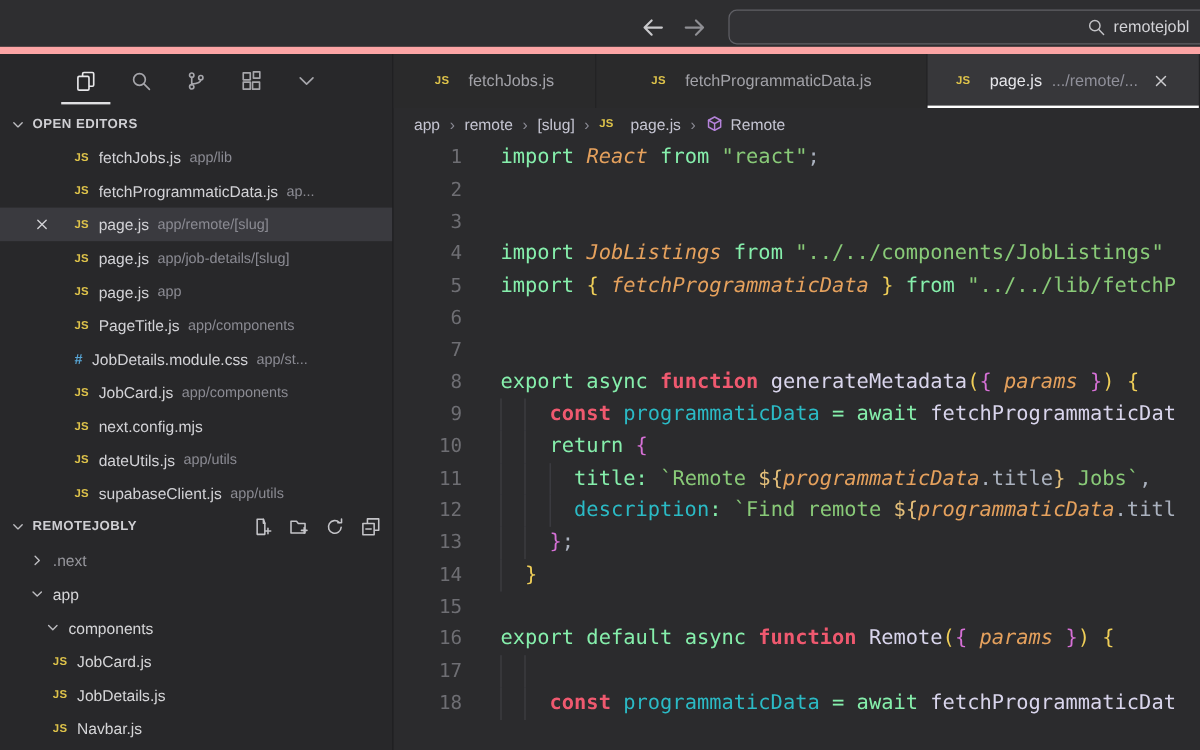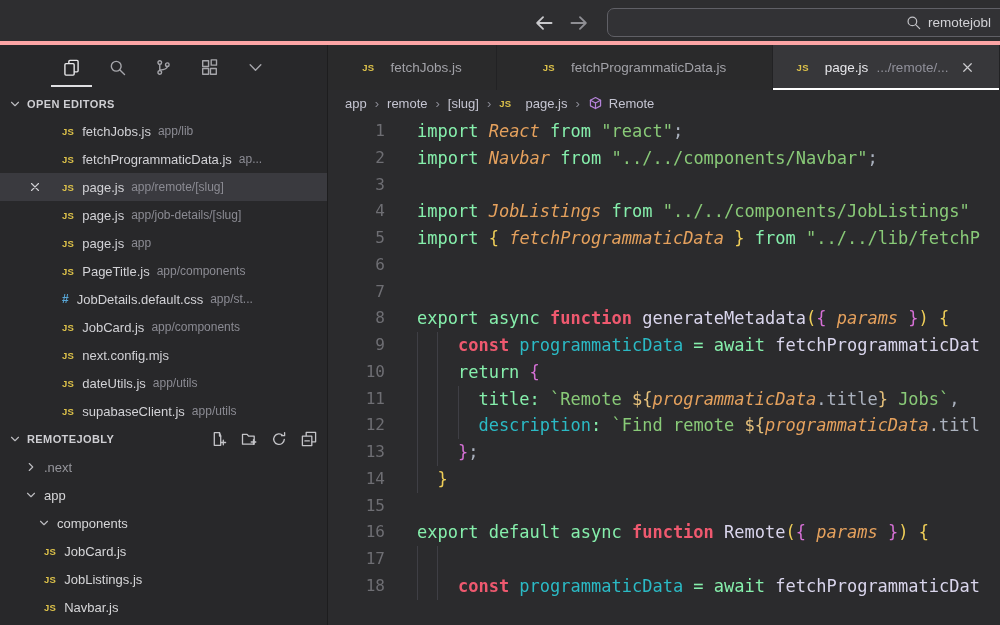--- a/index.html
+++ b/index.html
@@ -1,19 +1,19 @@
 <!DOCTYPE html>
 <html><head>
 <meta charset="utf-8">
 <style>
   html,body{margin:0;padding:0;}
   body{width:1000px;height:625px;overflow:hidden;background:#2b2b2d;
        font-family:"Liberation Sans",sans-serif;color:#d4d4d6;}
   
-  .titlebar{height:45px;background:#2e2e30;border-bottom:4px solid #fca5a5;
+  .titlebar{height:45px;background:#2e2e30;border-bottom:6px solid #fca5a5;
             box-sizing:border-box;position:relative;}
   .nav-btn{position:absolute;top:12px;width:22px;height:22px;color:#c9c9cc;}
   .nav-btn.back{left:533px;}
   .nav-btn.fwd{left:568px;color:#8f8f94;}
   .searchbox{position:absolute;left:607px;top:8px;width:470px;height:29px;
              background:#323235;border:1px solid #606066;border-radius:7px;
              box-sizing:border-box;}
   .search-inner{position:absolute;left:298px;top:0;height:27px;display:flex;
                 align-items:center;gap:7px;color:#d2d2d6;font-size:13.5px;}
   .search-inner .icon{width:15px;height:15px;color:#c2c2c6;}
@@ -180,21 +180,21 @@
           <span>page.js</span>
           <span class="path">app</span>
         </div>
         <div class="item">
           <span class="badge-js">JS</span>
           <span>PageTitle.js</span>
           <span class="path">app/components</span>
         </div>
         <div class="item">
           <span class="badge-css">#</span>
-          <span>JobDetails.default.css</span>
+          <span>JobDetails.module.css</span>
           <span class="path">app/st...</span>
         </div>
         <div class="item">
           <span class="badge-js">JS</span>
           <span>JobCard.js</span>
           <span class="path">app/components</span>
         </div>
         <div class="item">
           <span class="badge-js">JS</span>
           <span>next.config.mjs</span>
@@ -271,21 +271,21 @@
             </svg>
           </span>
           <span>components</span>
         </div>
         <div class="trow" style="padding-left: 44px;">
           <span class="badge-js">JS</span>
           <span>JobCard.js</span>
         </div>
         <div class="trow" style="padding-left: 44px;">
           <span class="badge-js">JS</span>
-          <span>JobListings.js</span>
+          <span>JobDetails.js</span>
         </div>
         <div class="trow" style="padding-left: 44px;">
           <span class="badge-js">JS</span>
           <span>Navbar.js</span>
         </div>
       </div>
   </div>
 
   <div class="editor">
     <div class="tabs" id="tabs">
@@ -331,21 +331,21 @@
             <svg viewBox="0 0 16 16" fill="none" stroke="currentColor" stroke-width="1.3" stroke-linecap="round" stroke-linejoin="round">
               <path d="M8 1.6l5.4 2.9v6L8 13.4l-5.4-2.9v-6z"></path>
               <path d="M2.6 4.5L8 7.4l5.4-2.9M8 7.4v6"></path>
             </svg>
           </span>
           <span>Remote</span>
         </span>
       </div>
     <div class="code" id="code">
         <div class="line"><span class="ln">1</span><span class="lc"><span class="kw">import </span><span class="ent">React</span><span class="kw"> from </span><span class="str">"react"</span><span class="pun">;</span></span></div>
-        <div class="line"><span class="ln">2</span><span class="lc"><span class="kw">import </span><span class="ent">Navbar</span><span class="kw"> from </span><span class="str">"../../components/Navbar"</span><span class="pun">;</span></span></div>
+        <div class="line"><span class="ln">2</span></div>
         <div class="line"><span class="ln">3</span></div>
         <div class="line"><span class="ln">4</span><span class="lc"><span class="kw">import </span><span class="ent">JobListings</span><span class="kw"> from </span><span class="str">"../../components/JobListings"</span></span></div>
         <div class="line"><span class="ln">5</span><span class="lc"><span class="kw">import </span><span class="b1">{ </span><span class="ent">fetchProgrammaticData</span><span class="b1"> }</span><span class="kw"> from </span><span class="str">"../../lib/fetchP</span></span></div>
         <div class="line"><span class="ln">6</span><span class="lc"></span></div>
         <div class="line"><span class="ln">7</span><span class="lc"></span></div>
         <div class="line"><span class="ln">8</span><span class="lc"><span class="kw">export async </span><span class="kwb">function </span><span class="fn">generateMetadata</span><span class="b1">(</span><span class="b2">{ </span><span class="ent">params</span><span class="b2"> }</span><span class="b1">)</span><span class="pun"> </span><span class="b1">{</span></span></div>
         <div class="line"><span class="ln">9</span><span class="lc" style="padding-left: 4ch;"><span class="guide" style="left: 0ch;"></span><span class="guide" style="left: 2ch;"></span><span class="kwb">const </span><span class="var">programmaticData</span><span class="kw"> = </span><span class="kw">await </span><span class="fn">fetchProgrammaticDat</span></span></div>
         <div class="line"><span class="ln">10</span><span class="lc" style="padding-left: 4ch;"><span class="guide" style="left: 0ch;"></span><span class="guide" style="left: 2ch;"></span><span class="kw">return </span><span class="b2">{</span></span></div>
         <div class="line"><span class="ln">11</span><span class="lc" style="padding-left: 6ch;"><span class="guide" style="left: 0ch;"></span><span class="guide" style="left: 2ch;"></span><span class="guide" style="left: 4ch;"></span><span class="kw">title:</span><span class="pun"> </span><span class="str">`Remote </span><span class="tpl">${</span><span class="ent">programmaticData</span><span class="pun">.title</span><span class="tpl">}</span><span class="str"> Jobs`</span><span class="pun">,</span></span></div>
         <div class="line"><span class="ln">12</span><span class="lc" style="padding-left: 6ch;"><span class="guide" style="left: 0ch;"></span><span class="guide" style="left: 2ch;"></span><span class="guide" style="left: 4ch;"></span><span class="var">description</span><span class="kw">:</span><span class="pun"> </span><span class="str">`Find remote </span><span class="tpl">${</span><span class="ent">programmaticData</span><span class="pun">.titl</span></span></div>

